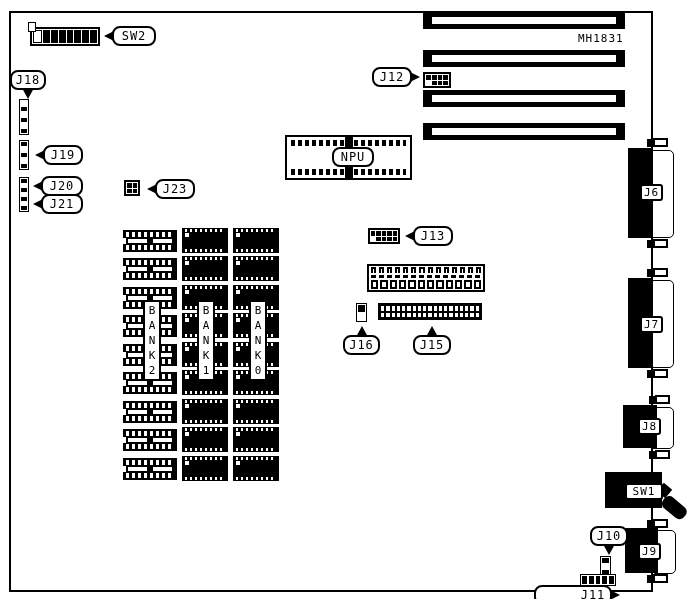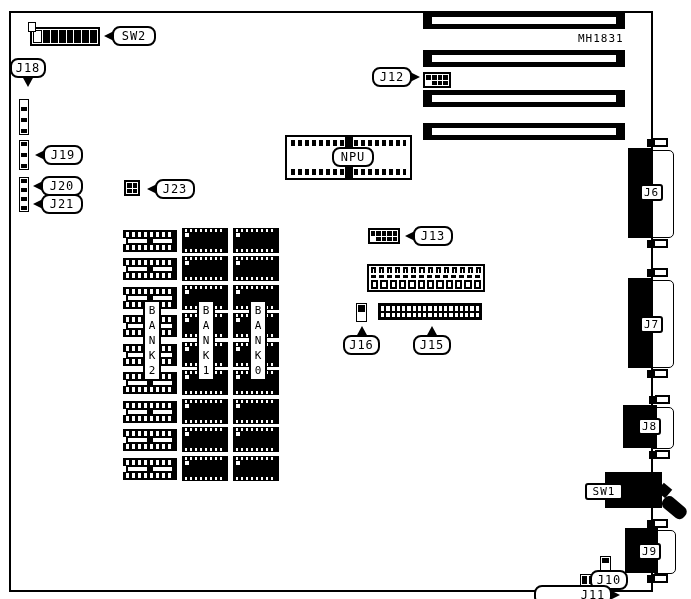--- a/index.html
+++ b/index.html
@@ -134,21 +134,21 @@
   <div class="callout c-right" style="left:372px;top:67px;width:32px;">J12</div>
 
   <div class="vhdr" id="j18-pins" style="left:19px;top:99px;width:6px;height:32px;">
       <i></i>
       <i class="f"></i>
       <i></i>
       <i class="f"></i>
       <i></i>
       <i class="f"></i>
     </div>
-  <div class="callout c-down" style="left:10px;top:58px;width:28px;">J18</div>
+  <div class="callout c-down" style="left:10px;top:70px;width:28px;">J18</div>
 
   <div class="vhdr" id="j19-pins" style="left:19px;top:140px;width:6px;height:26px;">
       <i class="f"></i>
       <i></i>
       <i class="f"></i>
       <i></i>
       <i class="f"></i>
     </div>
   <div class="callout c-left" style="left:43px;top:145px;width:32px;">J19</div>
 
@@ -324,40 +324,40 @@
     </div>
   <div class="screw" style="left:649px;top:450px;">
       <i class="bk"></i>
       <i class="wt"></i>
     </div>
   <div class="tag" style="left:638px;top:418px;">J8</div>
 
   <div class="dblk" style="left:605px;top:472px;width:57px;height:36px;"></div>
   <div class="keyshank"></div>
   <div class="keyhead"></div>
-  <div class="tag" style="left:585px;top:483px;width:30px;">SW1</div>
+  <div class="tag" style="left:625px;top:483px;width:30px;">SW1</div>
 
   <div class="dout" style="left:654px;top:530px;width:20px;height:42px;"></div>
   <div class="dblk" style="left:625px;top:528px;width:33px;height:45px;"></div>
   <div class="screw" style="left:647px;top:519px;">
       <i class="bk"></i>
       <i class="wt"></i>
     </div>
   <div class="screw" style="left:647px;top:574px;">
       <i class="bk"></i>
       <i class="wt"></i>
     </div>
   <div class="tag" style="left:638px;top:543px;">J9</div>
 
   <div class="vhdr" id="j10-pins" style="left:600px;top:556px;width:7px;height:17px;">
       <i class="f"></i>
       <i></i>
       <i class="f"></i>
     </div>
-  <div class="callout c-down" style="left:590px;top:526px;width:30px;margin-top:44px;">J10</div>
+  <div class="callout c-down" style="left:590px;top:526px;width:30px;">J10</div>
 
   <div class="hhdr" id="j11-pins" style="left:580px;top:574px;width:32px;height:8px;">
       <i></i>
       <i></i>
       <i></i>
       <i></i>
       <i></i>
     </div>
   <div class="callout c-right" style="left:534px;top:585px;width:30px;padding-left:42px;">J11</div>
 

